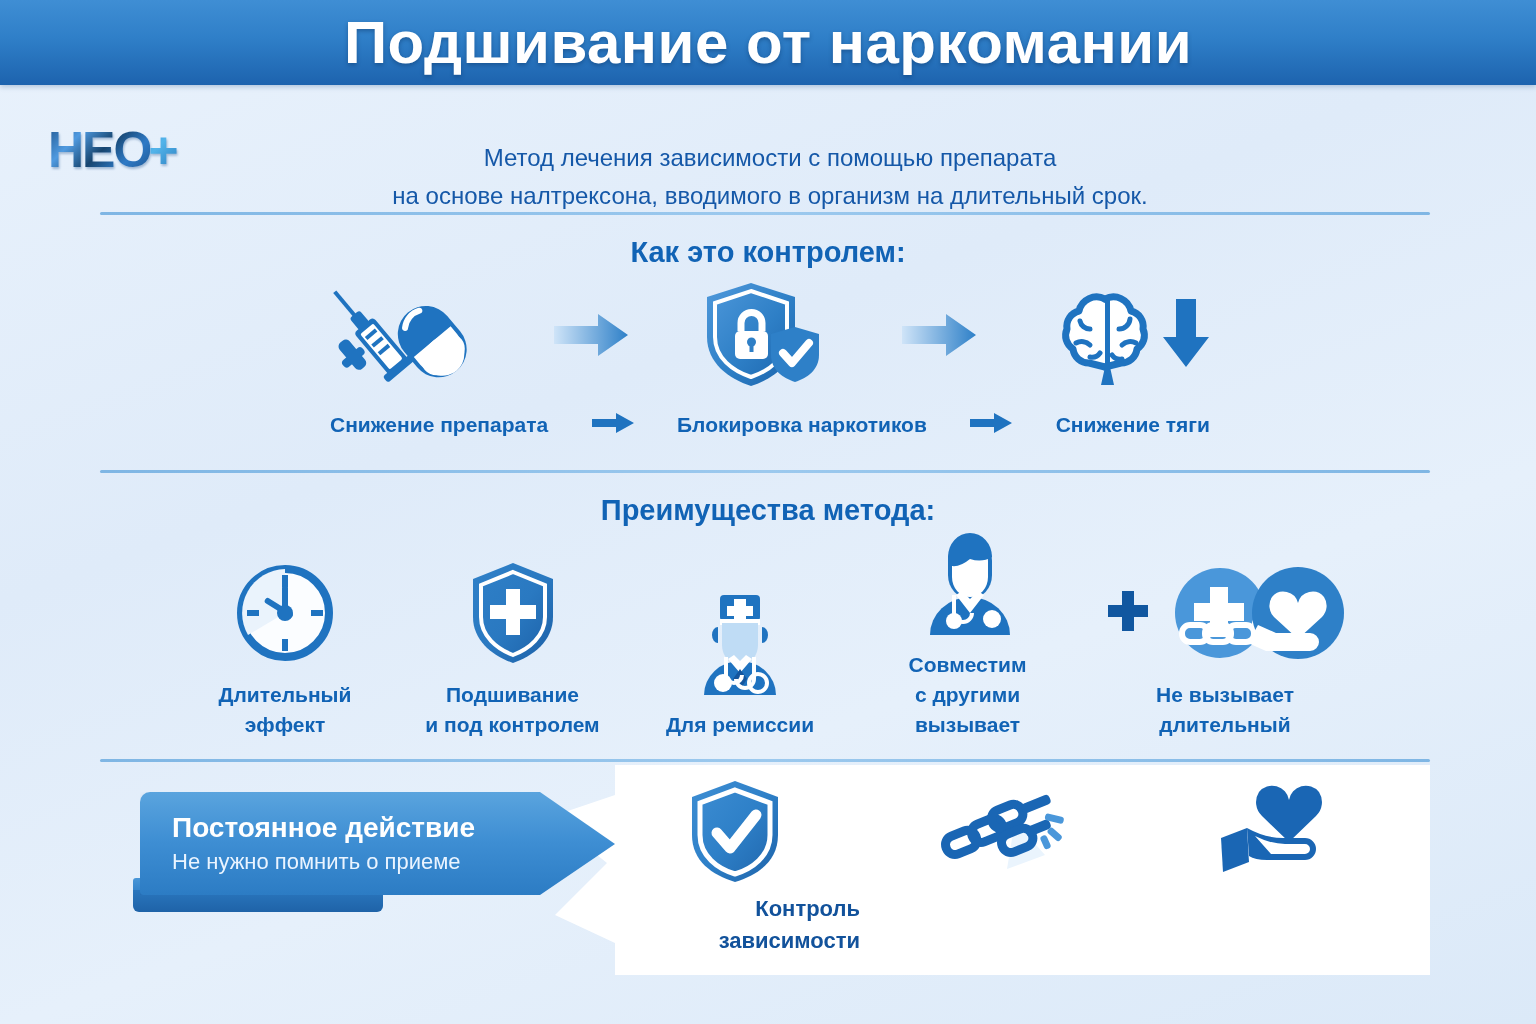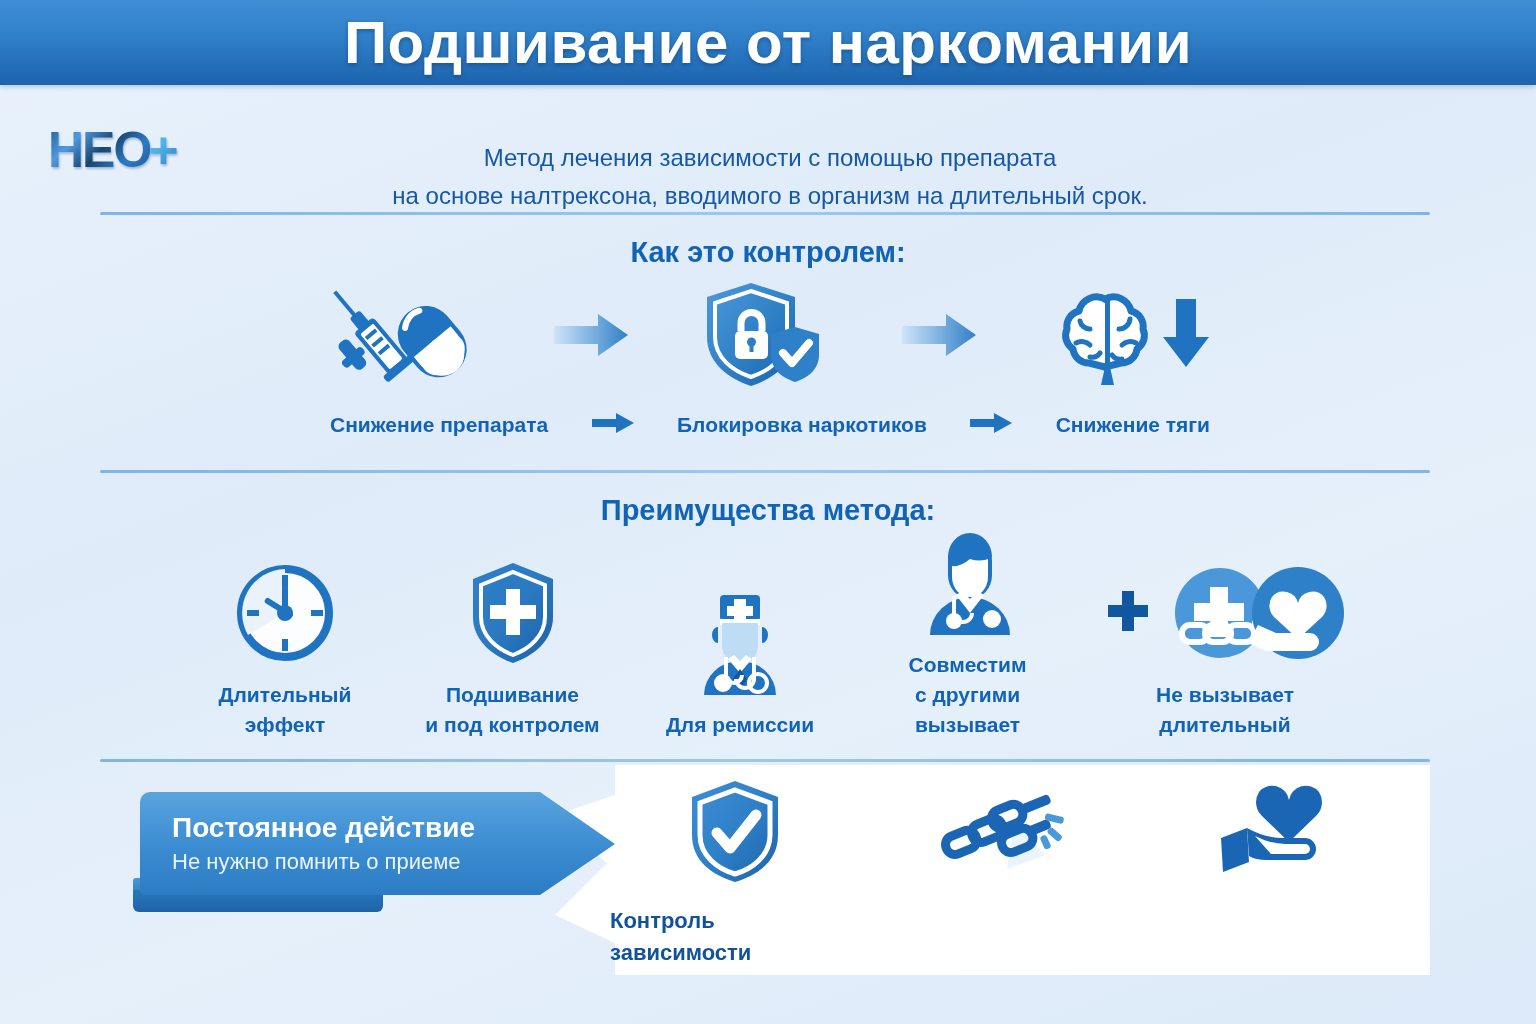--- a/index.html
+++ b/index.html
@@ -110,21 +110,21 @@
     clip-path: polygon(70px 0, 885px 0, 885px 210px, 70px 210px, 70px 178px, 10px 150px, 62px 98px, 5px 52px, 70px 30px);
     box-shadow: 0 3px 8px rgba(40,90,150,.10);
   }
   .bottom-items {
     position: absolute; left: 600px; top: 778px; width: 810px; height: 195px;
     display: flex; align-items: flex-start; justify-content: space-around;
   }
   .bottom-item { width: 250px; display: flex; flex-direction: column; align-items: center; }
   .bottom-item .ico { height: 105px; display: flex; align-items: center; justify-content: center; }
   .bottom-item .cap {
-    margin-top: 22px; text-align: left; color: #12529b;
+    margin-top: 10px; text-align: right; color: #12529b;
     font-size: 22px; font-weight: 700; line-height: 32px;
   }
 
   
   .ribbon {
     position: absolute; left: 140px; top: 792px; width: 475px; height: 103px;
     background: linear-gradient(180deg, #5aa4de 0%, #3e8ed3 48%, #2c7cc4 100%);
     border-radius: 10px 0 0 4px;
     clip-path: polygon(0 0, 400px 0, 475px 52px, 400px 103px, 0 103px);
     box-shadow: 0 3px 6px rgba(30,80,140,.20);

